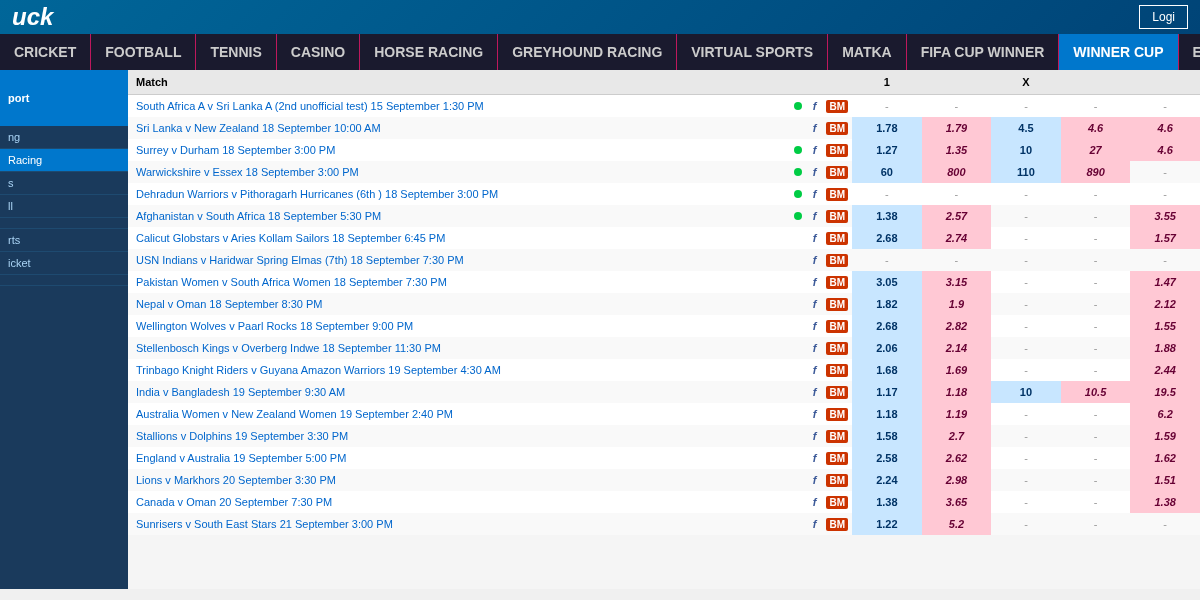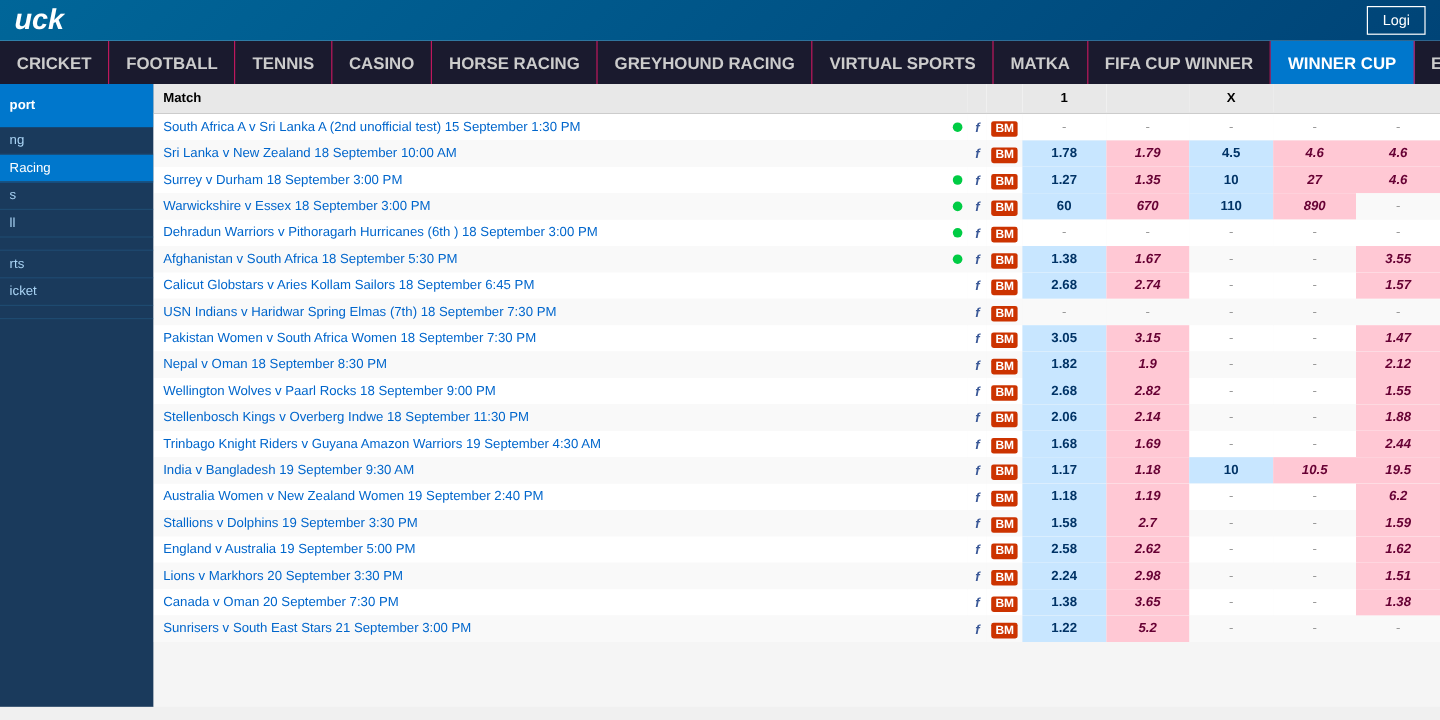--- a/index.html
+++ b/index.html
@@ -60,21 +60,21 @@
     
     .sidebar {
       width: 128px;
       background: #1a3a5c;
       flex-shrink: 0;
       overflow-y: auto;
     }
     .sidebar-section-header {
       background: #0077cc;
       color: white;
-      padding: 12px 8px;
+      padding: 22px 8px;
       font-size: 11px;
       font-weight: bold;
       cursor: pointer;
     }
     .sidebar-item {
       color: #aad4f5;
       padding: 5px 8px;
       font-size: 11px;
       cursor: pointer;
       border-bottom: 1px solid #1e4a70;
@@ -250,21 +250,21 @@
             <td class="odds-cell odds-blue">10</td>
             <td class="odds-cell odds-pink">27</td>
             <td class="odds-cell odds-pink">4.6</td>
           </tr>
           <tr>
             <td class="match-cell">Warwickshire v Essex 18 September 3:00 PM</td>
             <td class="icon-cell"><span class="green-dot"></span></td>
             <td class="icon-cell"><span class="f-icon">f</span></td>
             <td class="icon-cell"><span class="bm-badge">BM</span></td>
             <td class="odds-cell odds-blue">60</td>
-            <td class="odds-cell odds-pink">670</td>
+            <td class="odds-cell odds-pink">800</td>
             <td class="odds-cell odds-blue">110</td>
             <td class="odds-cell odds-pink">890</td>
             <td class="odds-cell odds-dash">-</td>
           </tr>
           <tr>
             <td class="match-cell">Dehradun Warriors v Pithoragarh Hurricanes (6th ) 18 September 3:00 PM</td>
             <td class="icon-cell"><span class="green-dot"></span></td>
             <td class="icon-cell"><span class="f-icon">f</span></td>
             <td class="icon-cell"><span class="bm-badge">BM</span></td>
             <td class="odds-cell odds-dash">-</td>
@@ -272,21 +272,21 @@
             <td class="odds-cell odds-dash">-</td>
             <td class="odds-cell odds-dash">-</td>
             <td class="odds-cell odds-dash">-</td>
           </tr>
           <tr>
             <td class="match-cell">Afghanistan v South Africa 18 September 5:30 PM</td>
             <td class="icon-cell"><span class="green-dot"></span></td>
             <td class="icon-cell"><span class="f-icon">f</span></td>
             <td class="icon-cell"><span class="bm-badge">BM</span></td>
             <td class="odds-cell odds-blue">1.38</td>
-            <td class="odds-cell odds-pink">1.67</td>
+            <td class="odds-cell odds-pink">2.57</td>
             <td class="odds-cell odds-dash">-</td>
             <td class="odds-cell odds-dash">-</td>
             <td class="odds-cell odds-pink">3.55</td>
           </tr>
           <tr>
             <td class="match-cell">Calicut Globstars v Aries Kollam Sailors 18 September 6:45 PM</td>
             <td class="icon-cell"></td>
             <td class="icon-cell"><span class="f-icon">f</span></td>
             <td class="icon-cell"><span class="bm-badge">BM</span></td>
             <td class="odds-cell odds-blue">2.68</td>

